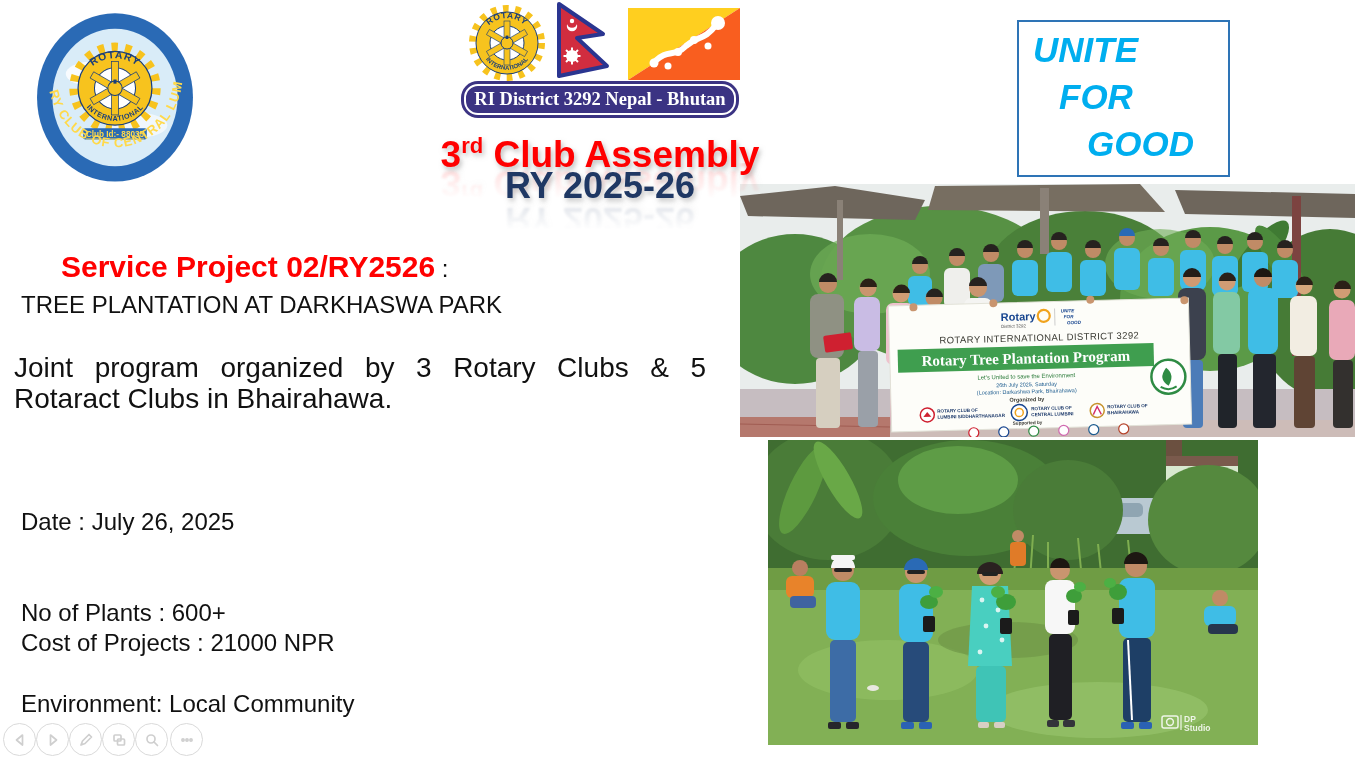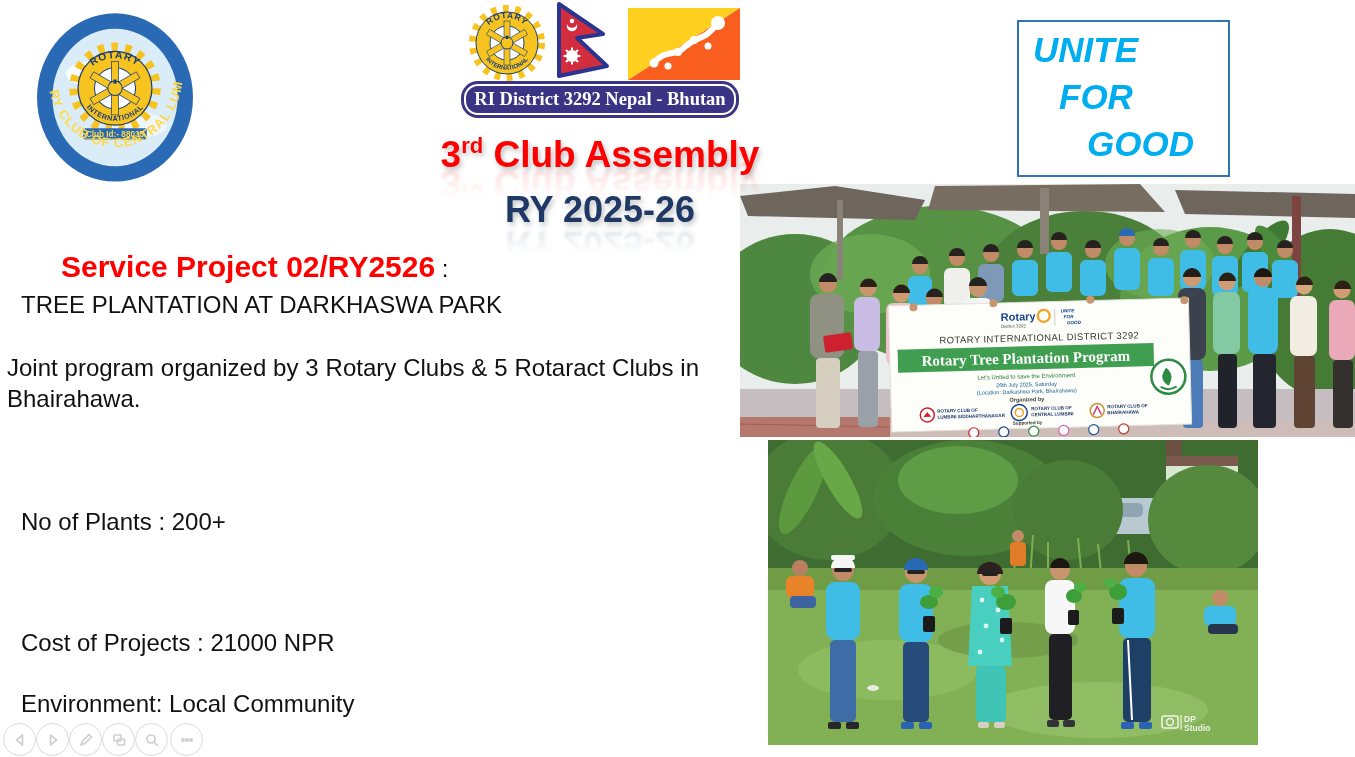--- a/index.html
+++ b/index.html
@@ -6,41 +6,41 @@
   body{width:1355px;height:757px;position:relative;background:#ffffff;overflow:hidden;
        font-family:"Liberation Sans",sans-serif;color:#111;}
   .abs{position:absolute;}
 
   
   .assembly-wrap{left:400px;top:126px;width:400px;text-align:center;line-height:40px;}
   .assembly-line{font-size:37px;font-weight:bold;color:#ff0000;
                  text-shadow:2px 3px 5px rgba(140,140,140,.55);white-space:nowrap;}
   .assembly-line sup{font-size:22px;vertical-align:14px;}
   .ry-line{font-size:36px;font-weight:bold;color:#1f3864;
-           text-shadow:2px 3px 5px rgba(140,140,140,.5);white-space:nowrap;margin-top:24px;}
+           text-shadow:2px 3px 5px rgba(140,140,140,.5);white-space:nowrap;}
   .reflect{transform:scaleY(-1);opacity:.17;filter:blur(1px);
            -webkit-mask-image:linear-gradient(to top,rgba(0,0,0,.9),transparent 75%);
            mask-image:linear-gradient(to top,rgba(0,0,0,.9),transparent 75%);}
   .district-banner{left:464px;top:84px;width:268px;height:27px;background:#3b3383;
       border:2px solid #ffffff;box-shadow:0 0 0 3px #3b3383;border-radius:14px;
       display:flex;align-items:center;justify-content:center;
       font-family:"Liberation Serif",serif;font-weight:bold;font-size:18.5px;color:#fff;
       white-space:nowrap;}
   .unite-box{left:1017px;top:20px;width:209px;height:149px;border:2px solid #2e74b6;
       padding-top:4px;}
   .unite-box div{font-size:35px;line-height:47px;font-weight:bold;font-style:italic;
       color:#00aeef;white-space:nowrap;}
   .u1{padding-left:14px;} .u2{padding-left:40px;} .u3{padding-left:68px;}
 
   
   .heading{left:21px;top:250px;white-space:nowrap;margin-left:40px;}
   .heading .red{font-size:30px;font-weight:bold;color:#ff0000;}
   .heading .colon{font-size:24px;color:#111;}
   .subheading{left:21px;top:291px;font-size:24px;}
-  .para{left:7px;top:352px;width:692px;font-size:24px;line-height:31px;text-align:justify;}
+  .para{left:14px;top:352px;width:692px;font-size:28px;line-height:31px;text-align:justify;}
   .details{left:21px;top:447px;font-size:24px;line-height:30.2px;white-space:pre;}
   .cost{left:21px;top:629px;font-size:24px;}
   .beneficiary{left:21px;top:690px;font-size:24px;}
 
   
   .photo-top{left:740px;top:184px;width:615px;height:253px;}
   .photo-bottom{left:768px;top:440px;width:490px;height:252px;}
   .photo-top svg,.photo-bottom svg{display:block;}
 
   
@@ -162,21 +162,22 @@
   <div class="u2">FOR</div>
   <div class="u3">GOOD</div>
 </div>
 
 <div class="abs heading">
   <span class="red">Service Project 02/RY2526</span><span class="colon"> :</span>
 </div>
 <div class="abs subheading">TREE PLANTATION AT DARKHASWA PARK</div>
 <div class="abs para">Joint program organized by 3 Rotary Clubs &amp; 5 Rotaract Clubs in Bhairahawa.</div>
 <div class="abs details">
-  <div>No of Plants : 200+</div>
+  <div>Date : July 26, 2025</div>
+  <div>No of Plants : 600+</div>
   
   
 </div>
 <div class="abs cost">Cost of Projects : 21000 NPR</div>
 <div class="abs beneficiary">Environment: Local Community</div>
 
 <div class="abs photo-top">
 <svg width="615" height="253" viewBox="0 0 615 253">
   <rect width="615" height="253" fill="#e9edec"></rect>
 

